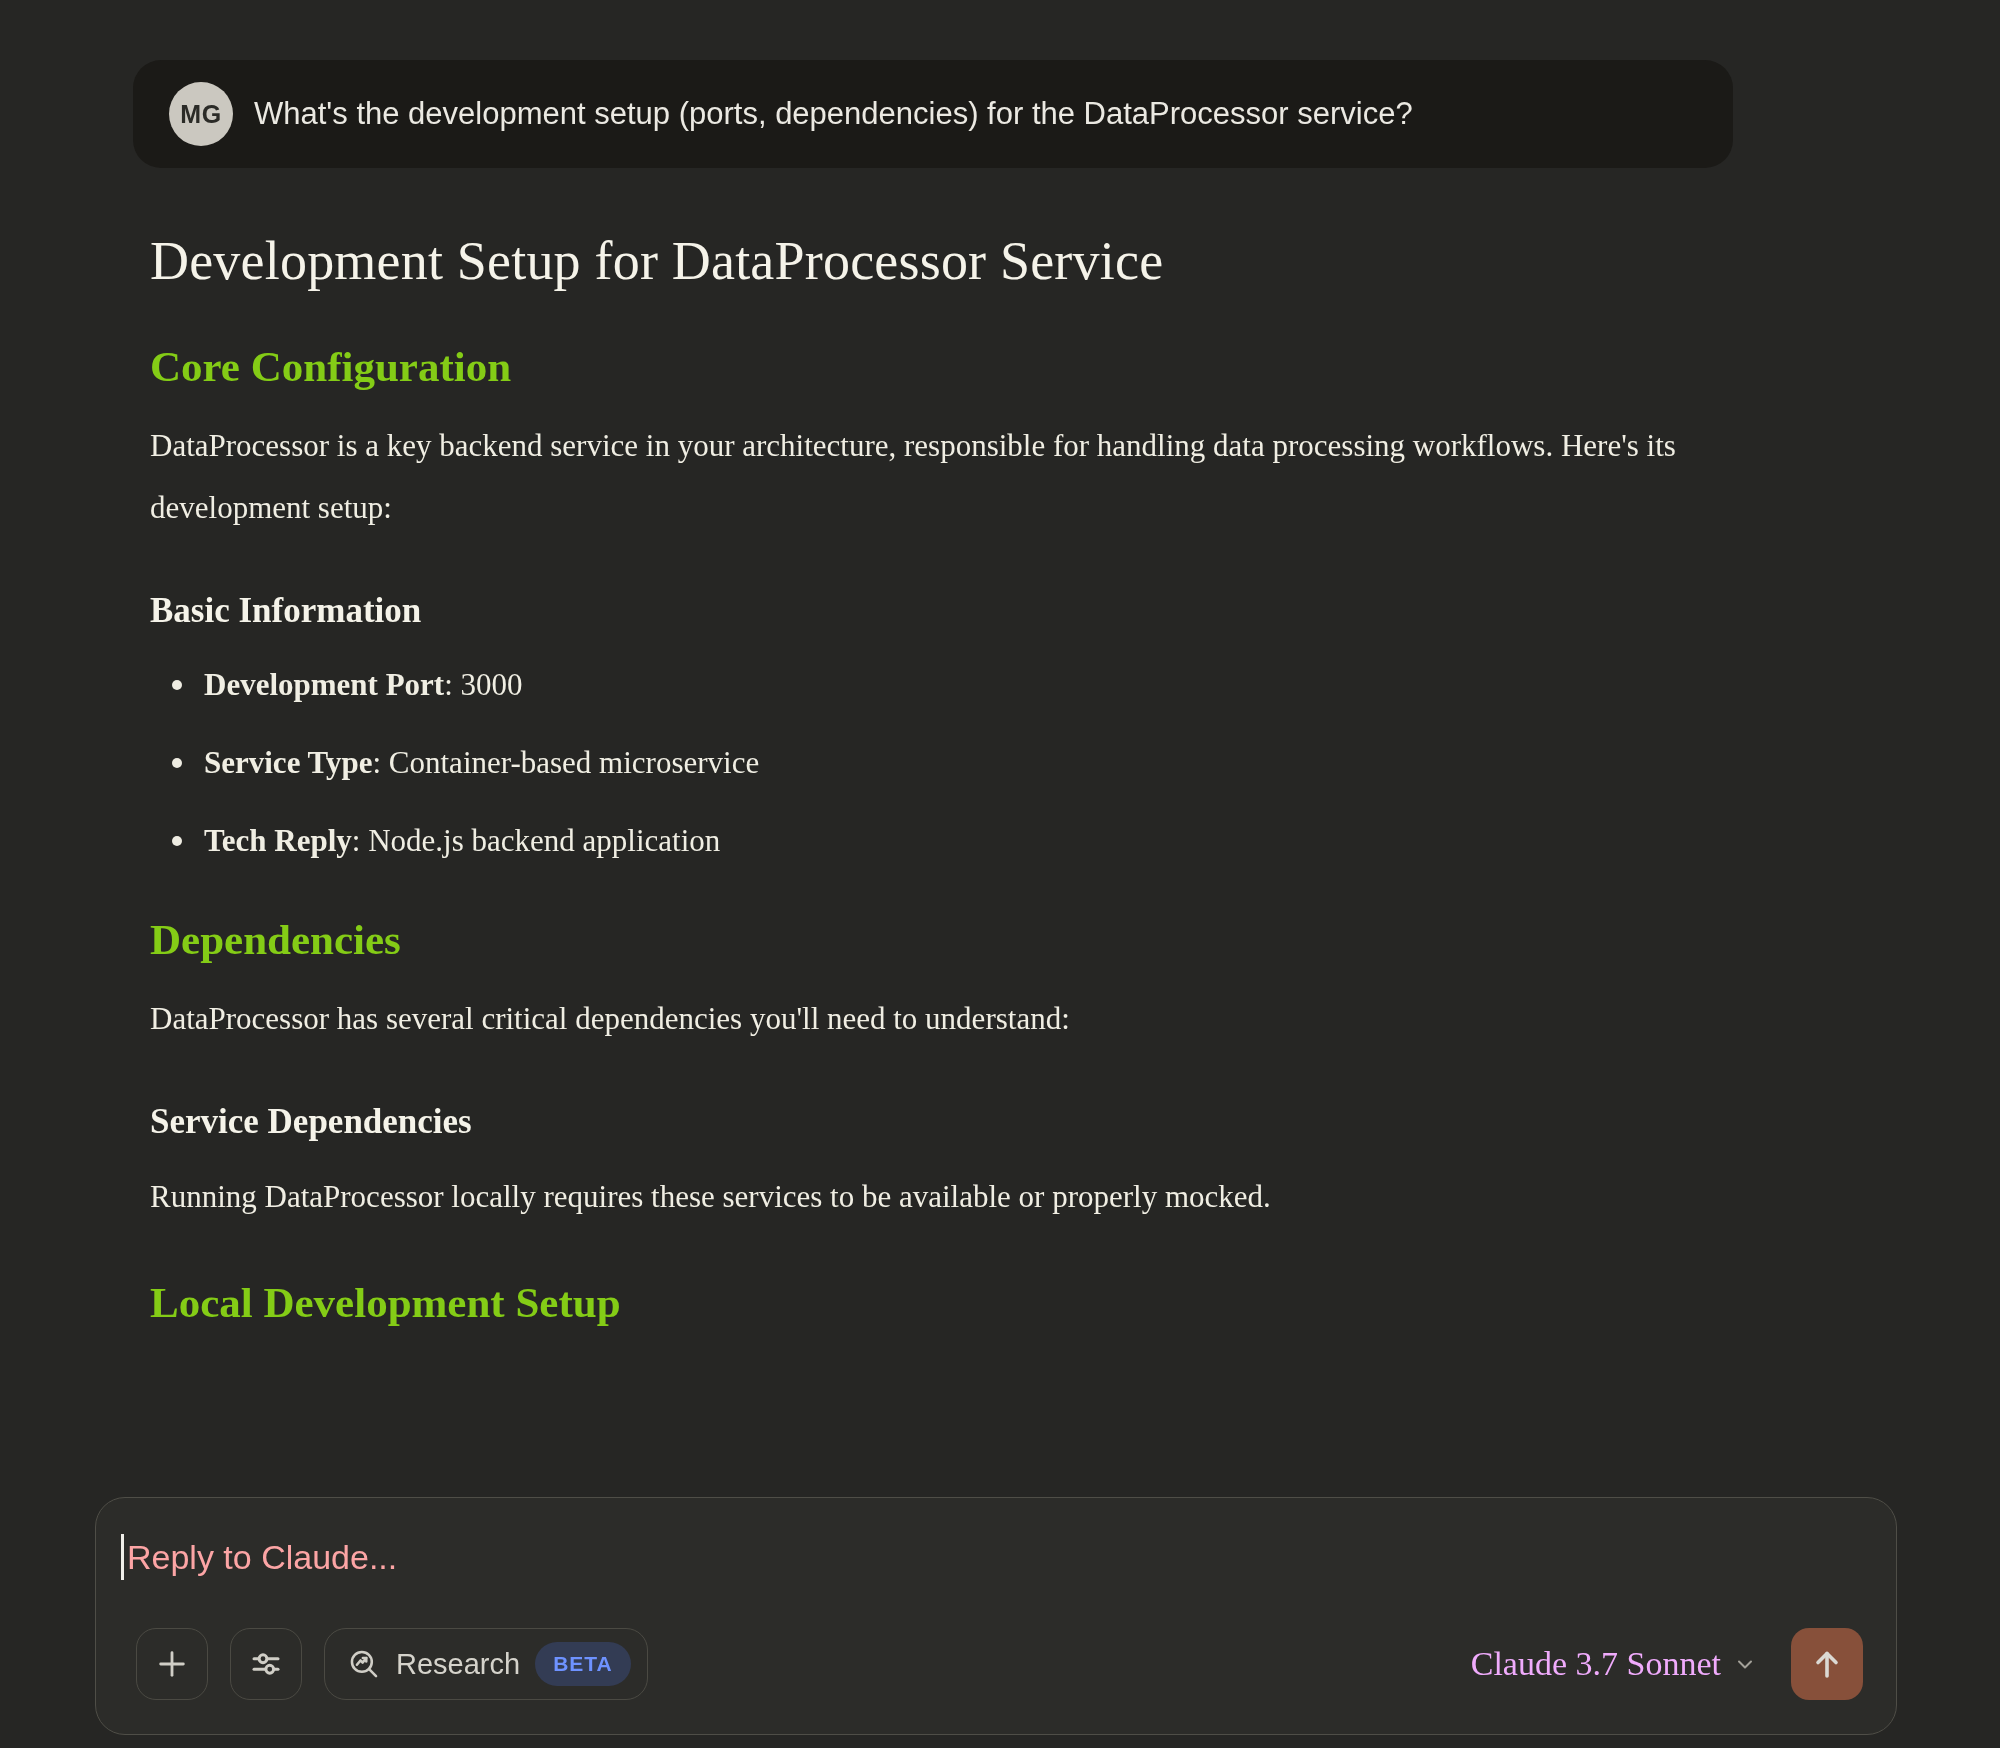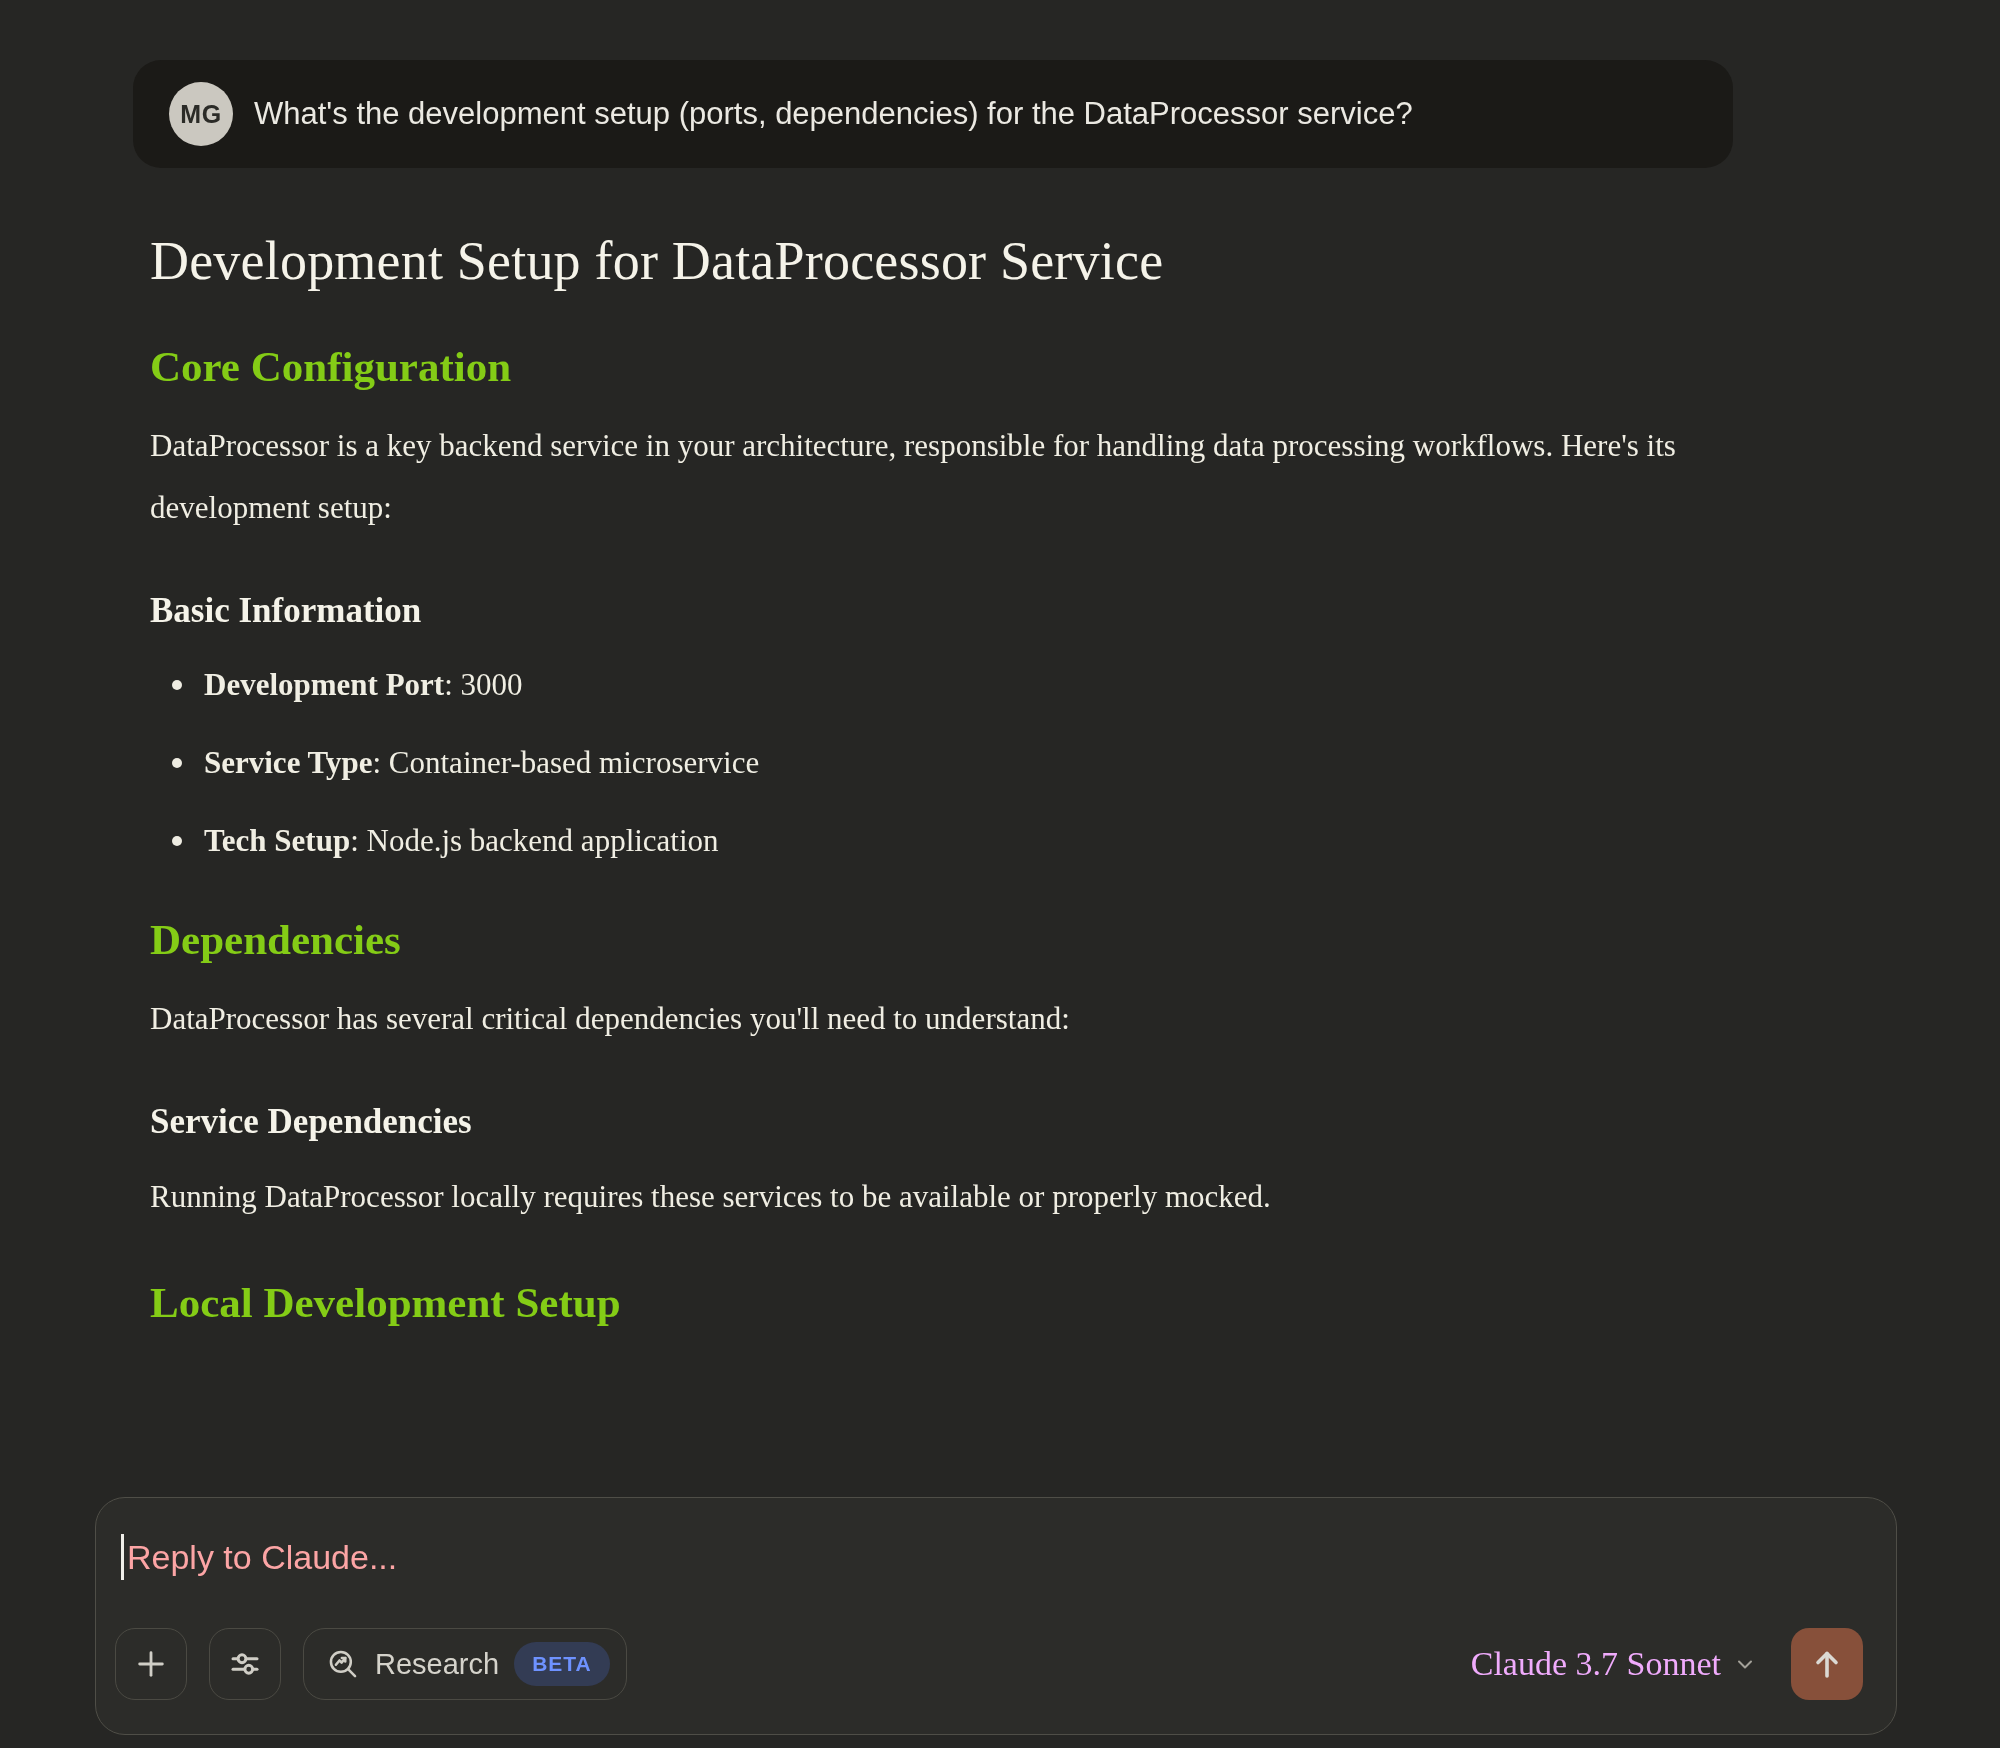--- a/index.html
+++ b/index.html
@@ -64,21 +64,21 @@
     border-radius:30px;
   }
   .input-line {
     display:flex; align-items:center;
     padding:36px 30px 0 25px;
   }
   .caret { width:3px; height:46px; background:#f0efe9; }
   .placeholder-text { font-size:34px; color:#fca5a5; margin-left:3px; }
 
   .composer-row {
-    position:absolute; left:19px; right:33px; bottom:34px;
+    position:absolute; left:40px; right:33px; bottom:34px;
     display:flex; align-items:flex-start;
   }
   .left-tools { display:flex; align-items:center; gap:22px; }
   .icon-btn {
     width:72px; height:72px;
     background:transparent;
     border:1px solid #4b4a43;
     border-radius:20px;
     display:flex; align-items:center; justify-content:center;
     cursor:pointer;
@@ -126,21 +126,21 @@
 <div class="response">
   <h1>Development Setup for DataProcessor Service</h1>
 
   <h2>Core Configuration</h2>
   <p>DataProcessor is a key backend service in your architecture, responsible for handling data processing workflows. Here's its development setup:</p>
 
   <h3>Basic Information</h3>
   <ul>
     <li><span class="term">Development Port</span><span>: 3000</span></li>
     <li><span class="term">Service Type</span><span>: Container-based microservice</span></li>
-    <li><span class="term">Tech Setup</span><span>: Node.js backend application</span></li>
+    <li><span class="term">Tech Reply</span><span>: Node.js backend application</span></li>
   </ul>
 
   <h2>Dependencies</h2>
   <p>DataProcessor has several critical dependencies you'll need to understand:</p>
 
   <h3>Service Dependencies</h3>
 
   <p>Running DataProcessor locally requires these services to be available or properly mocked.</p>
 
   <h2>Local Development Setup</h2>

